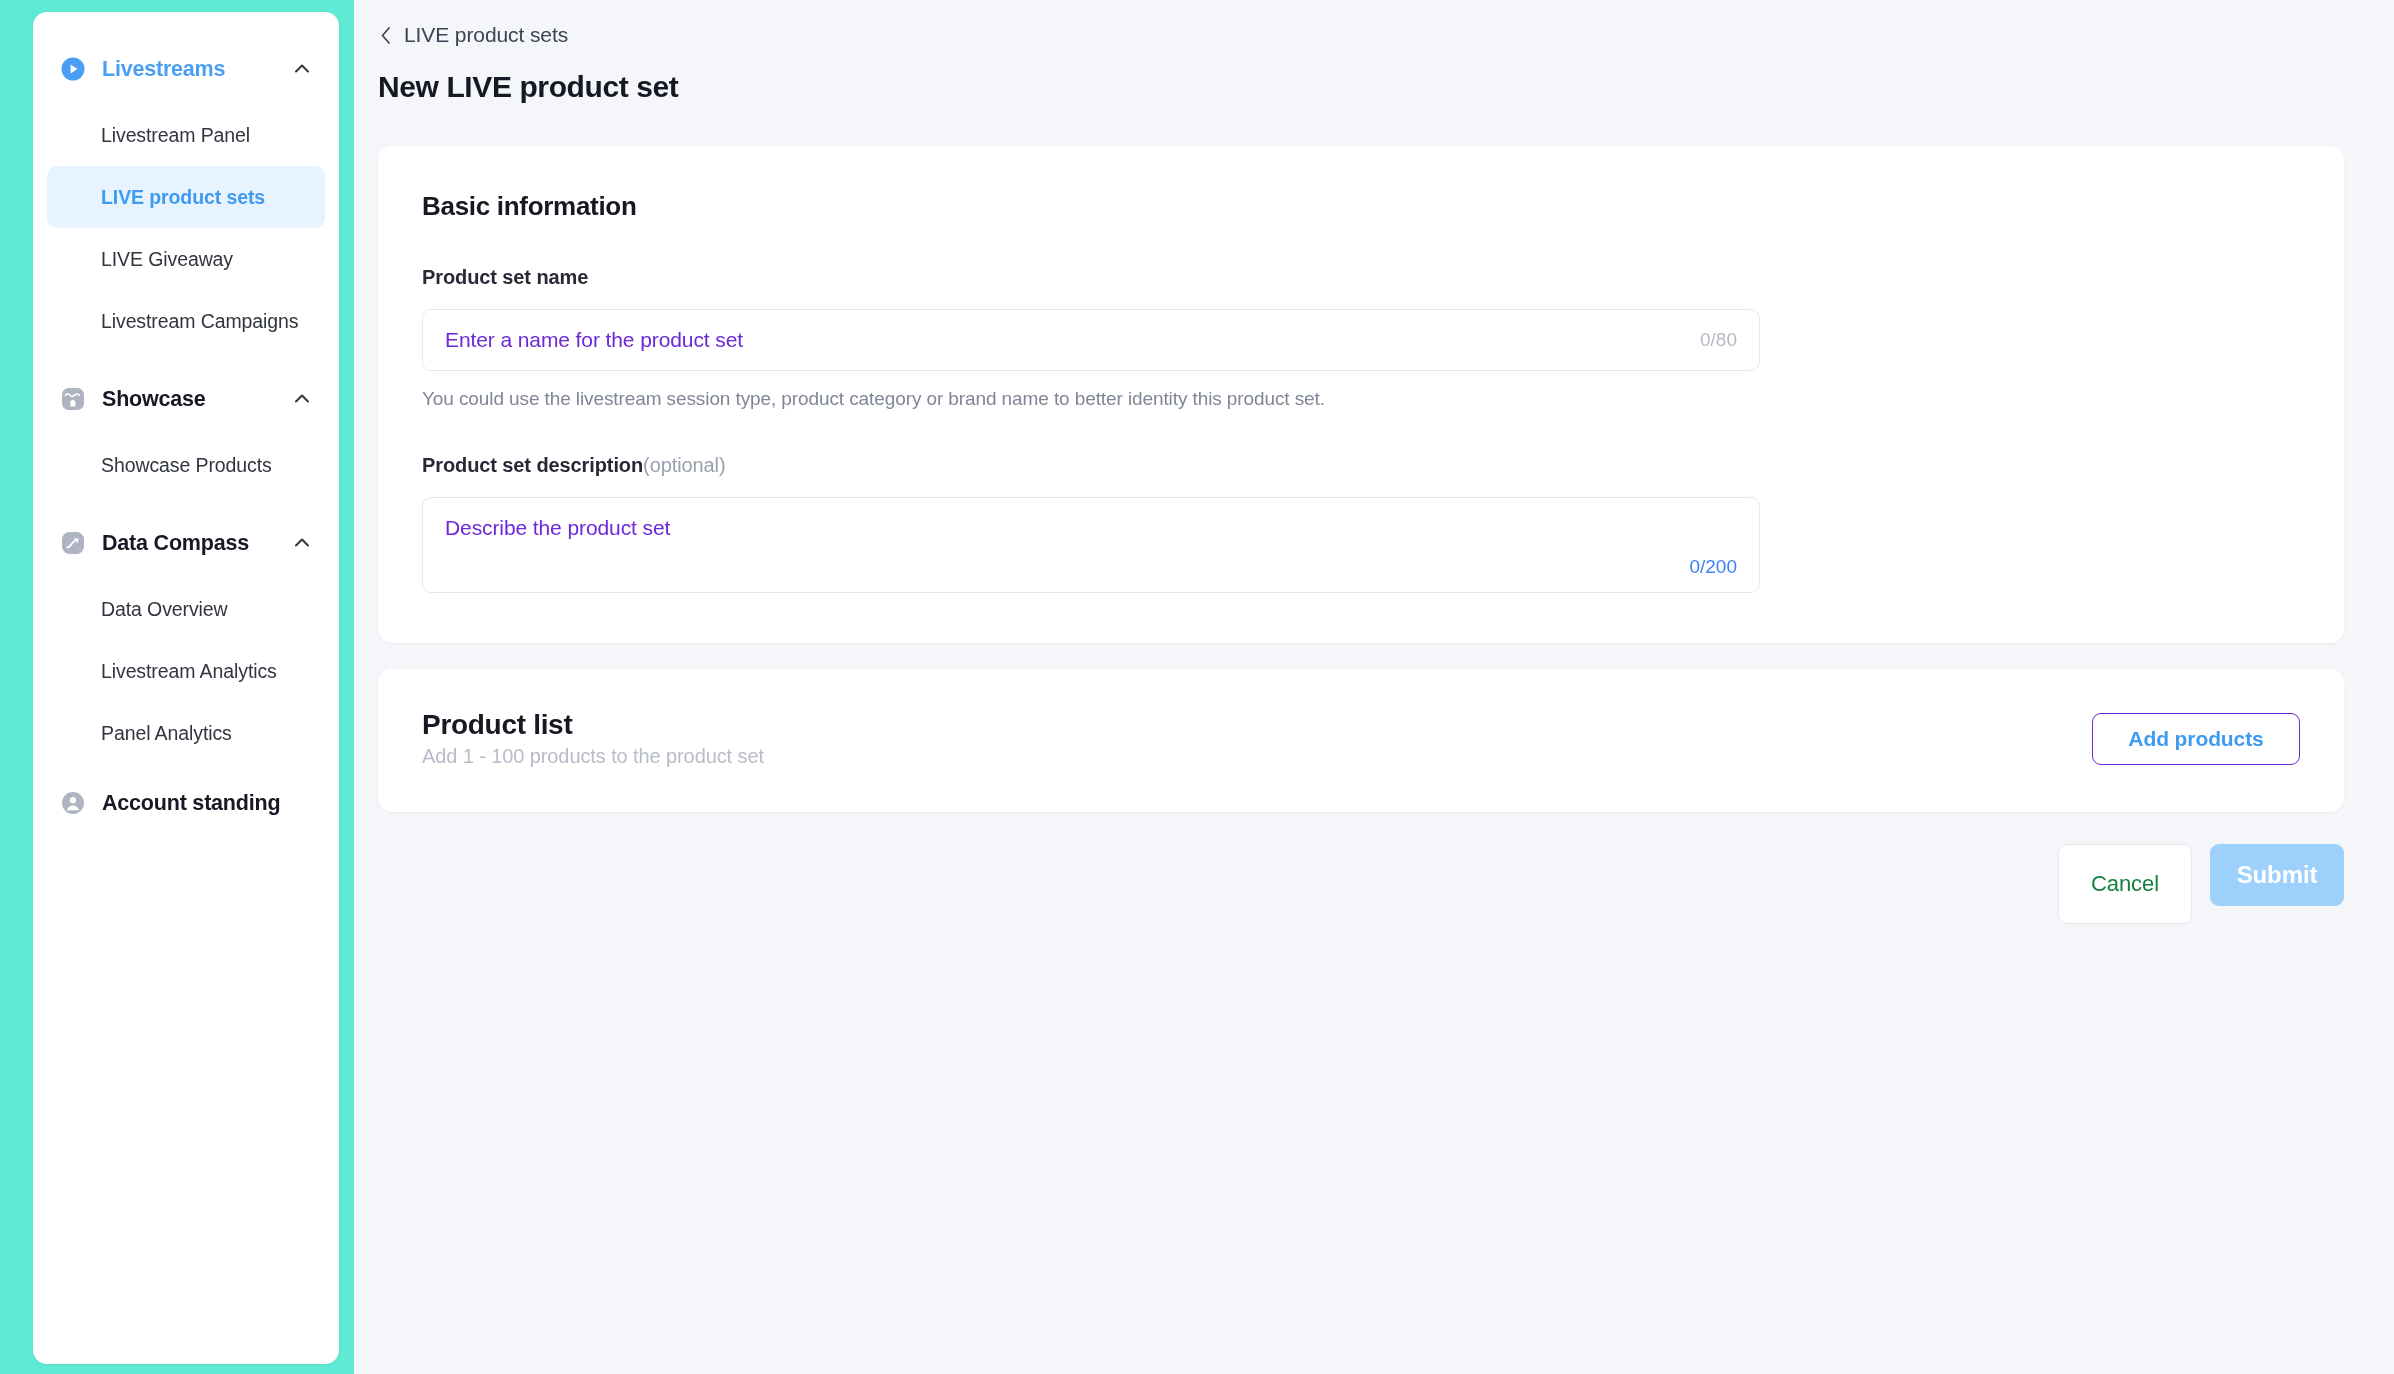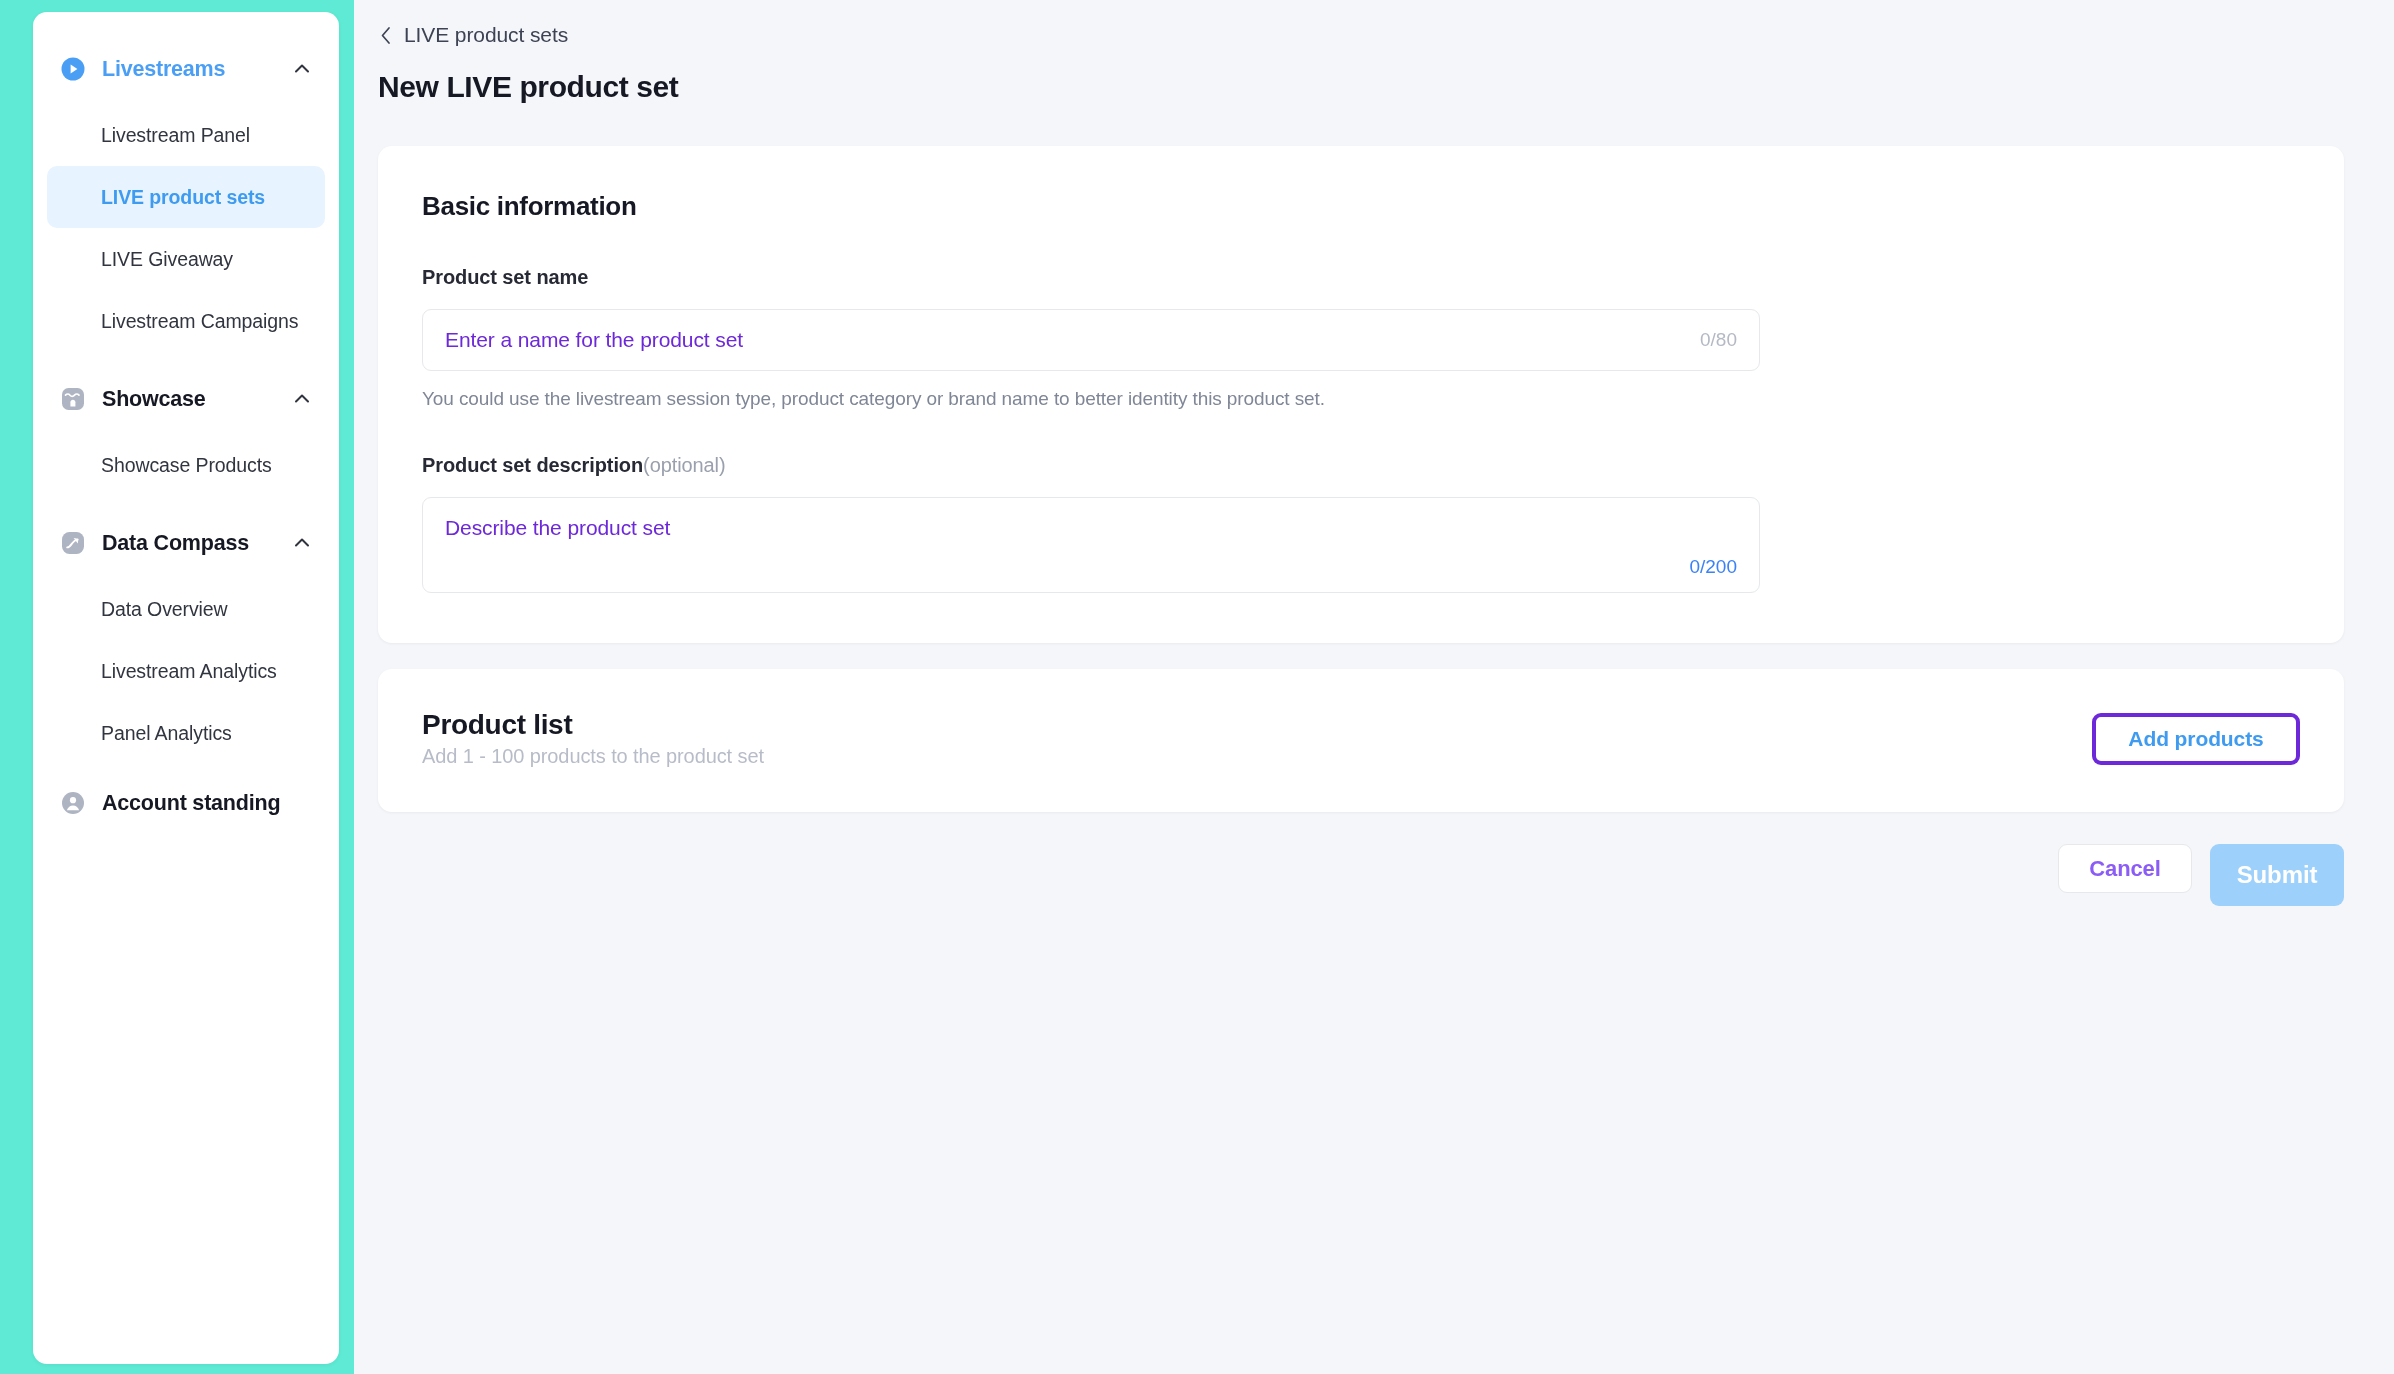--- a/index.html
+++ b/index.html
@@ -205,41 +205,41 @@
     cursor: pointer;
     border-radius: 9px;
     display: flex;
     align-items: center;
     justify-content: center;
     letter-spacing: -0.1px;
   }
   .btn-add {
     width: 208px;
     height: 52px;
-    border: 4px solid #6d28d9;
+    border: 1px solid #6d28d9;
     background: #ffffff;
     color: #3e9bf0;
     font-size: 21px;
     font-weight: 600;
   }
   .footer-actions {
     margin-top: 32px;
     display: flex;
     justify-content: flex-end;
     gap: 18px;
     padding-right: 0;
   }
   .btn-cancel {
     width: 134px;
-    height: 49px;
+    height: 80px;
     background: #ffffff;
     border: 1px solid #e6e8ec;
-    color: #8b5cf6;
+    color: #15803d;
     font-size: 22px;
-    font-weight: 700;
+    font-weight: 400;
   }
   .btn-submit {
     width: 134px;
     height: 62px;
     background: #9dd0fa;
     border: none;
     color: #ffffff;
     font-size: 24px;
     font-weight: 600;
   }

